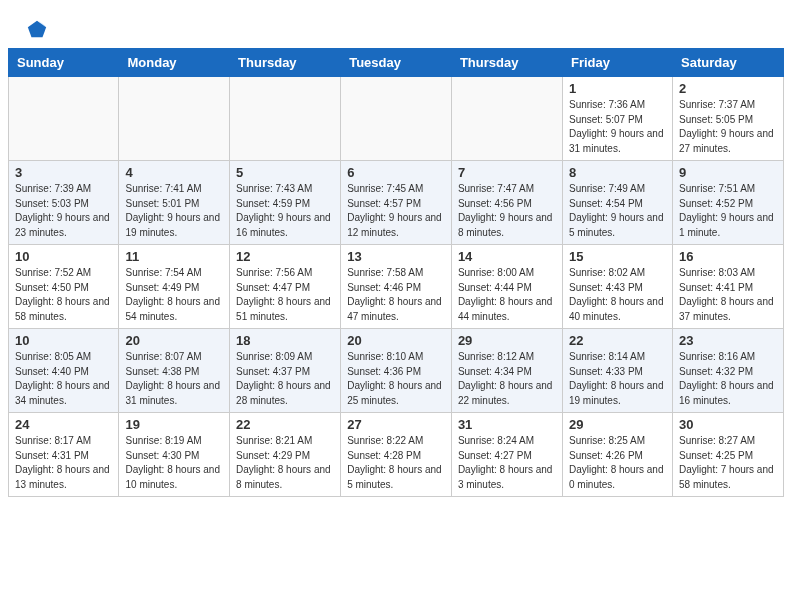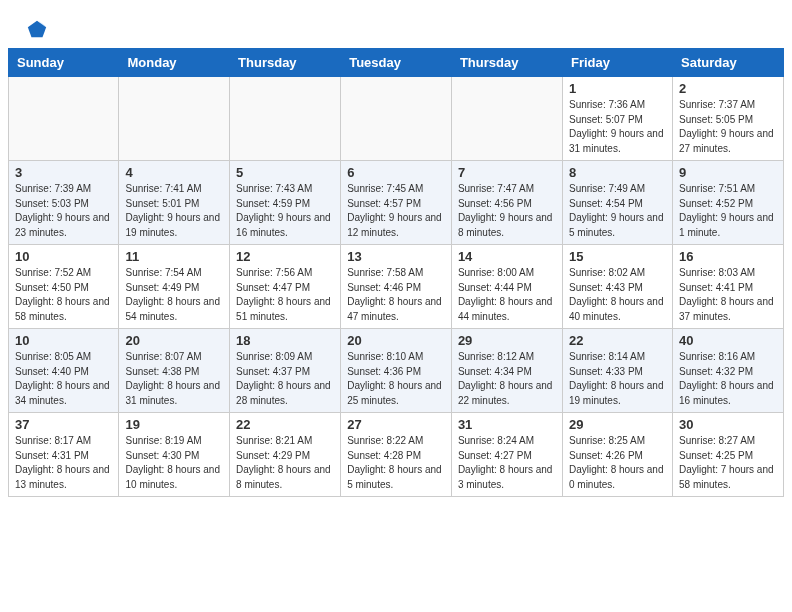--- a/index.html
+++ b/index.html
@@ -153,27 +153,27 @@
           </td>
           <td>
             <span class="day-num">29</span>
             <div class="day-info">Sunrise: 8:12 AM<br>Sunset: 4:34 PM<br>Daylight: 8 hours and 22 minutes.</div>
           </td>
           <td>
             <span class="day-num">22</span>
             <div class="day-info">Sunrise: 8:14 AM<br>Sunset: 4:33 PM<br>Daylight: 8 hours and 19 minutes.</div>
           </td>
           <td>
-            <span class="day-num">40</span>
+            <span class="day-num">23</span>
             <div class="day-info">Sunrise: 8:16 AM<br>Sunset: 4:32 PM<br>Daylight: 8 hours and 16 minutes.</div>
           </td>
         </tr>
         <tr>
           <td>
-            <span class="day-num">37</span>
+            <span class="day-num">24</span>
             <div class="day-info">Sunrise: 8:17 AM<br>Sunset: 4:31 PM<br>Daylight: 8 hours and 13 minutes.</div>
           </td>
           <td>
             <span class="day-num">19</span>
             <div class="day-info">Sunrise: 8:19 AM<br>Sunset: 4:30 PM<br>Daylight: 8 hours and 10 minutes.</div>
           </td>
           <td>
             <span class="day-num">22</span>
             <div class="day-info">Sunrise: 8:21 AM<br>Sunset: 4:29 PM<br>Daylight: 8 hours and 8 minutes.</div>
           </td>

